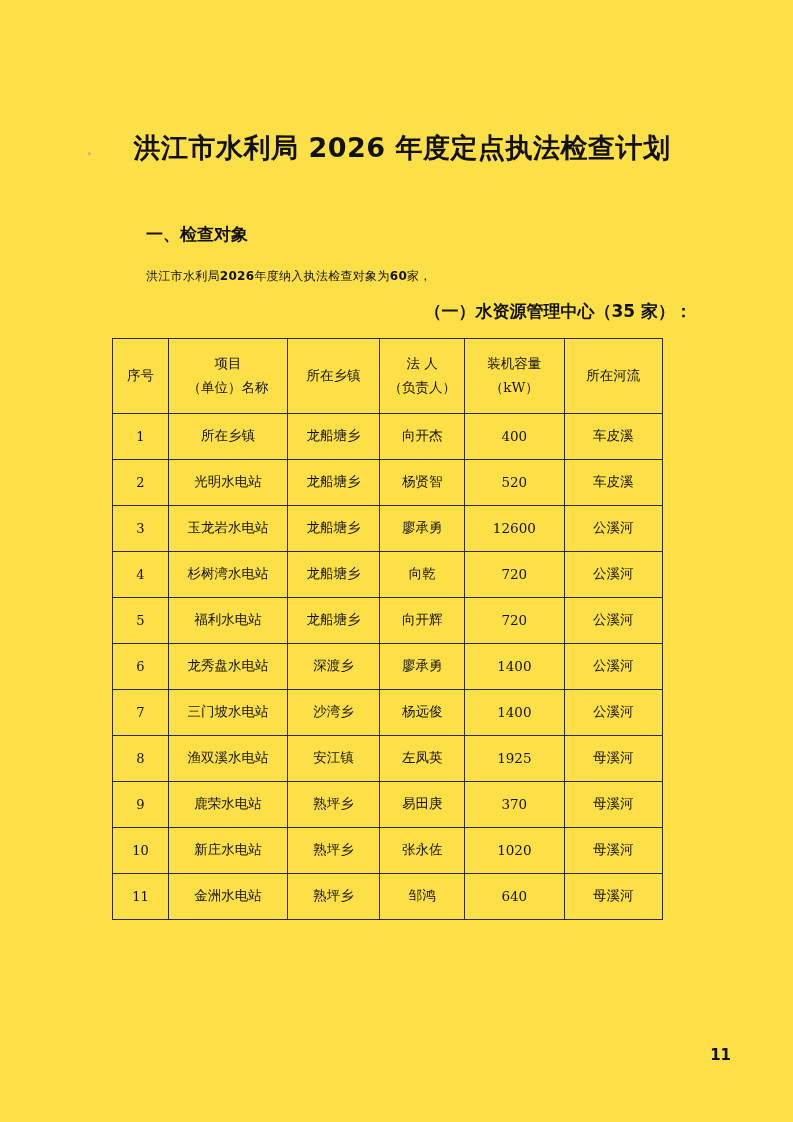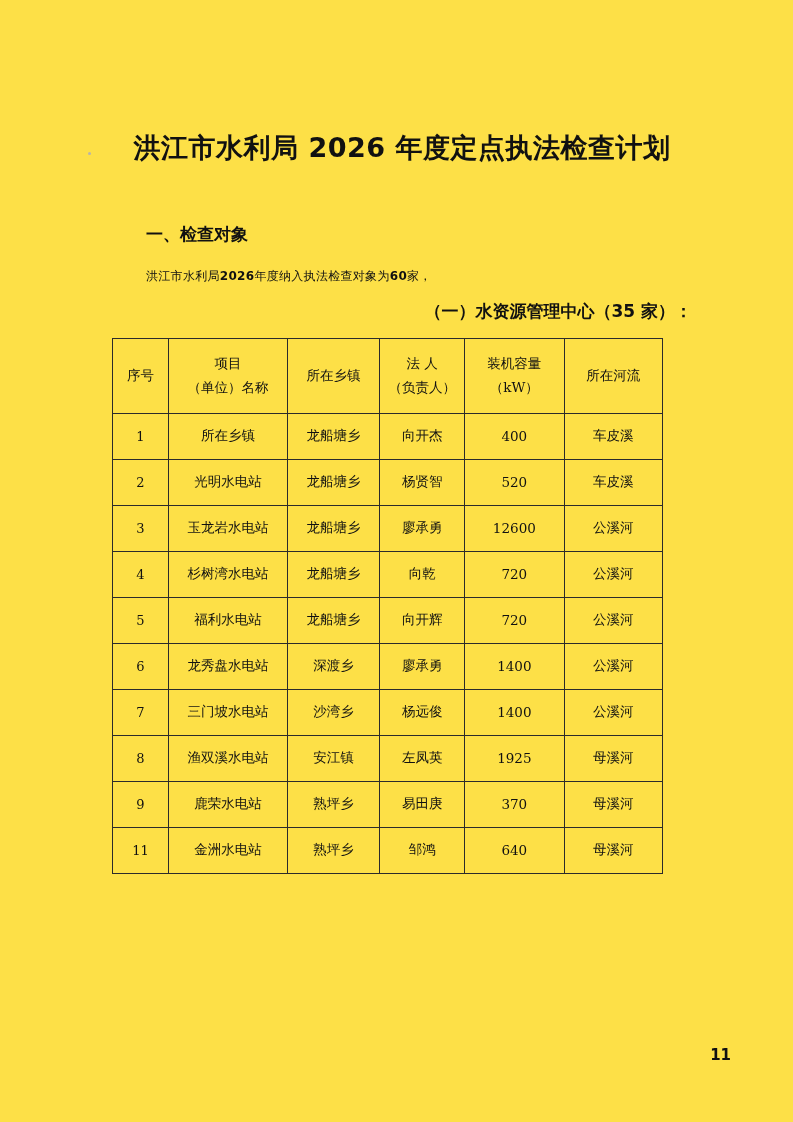--- a/index.html
+++ b/index.html
@@ -218,20 +218,28 @@
         </tr>
         <tr>
           <td class="idx">9</td>
           <td>鹿荣水电站</td>
           <td>熟坪乡</td>
           <td>易田庚</td>
           <td>370</td>
           <td>母溪河</td>
         </tr>
         <tr>
+          <td class="idx">10</td>
+          <td>新庄水电站</td>
+          <td>熟坪乡</td>
+          <td>张永佐</td>
+          <td>1020</td>
+          <td>母溪河</td>
+        </tr>
+        <tr>
           <td class="idx">11</td>
           <td>金洲水电站</td>
           <td>熟坪乡</td>
           <td>邹鸿</td>
           <td>640</td>
           <td>母溪河</td>
         </tr>
       </tbody>
     </table>
   </div>

